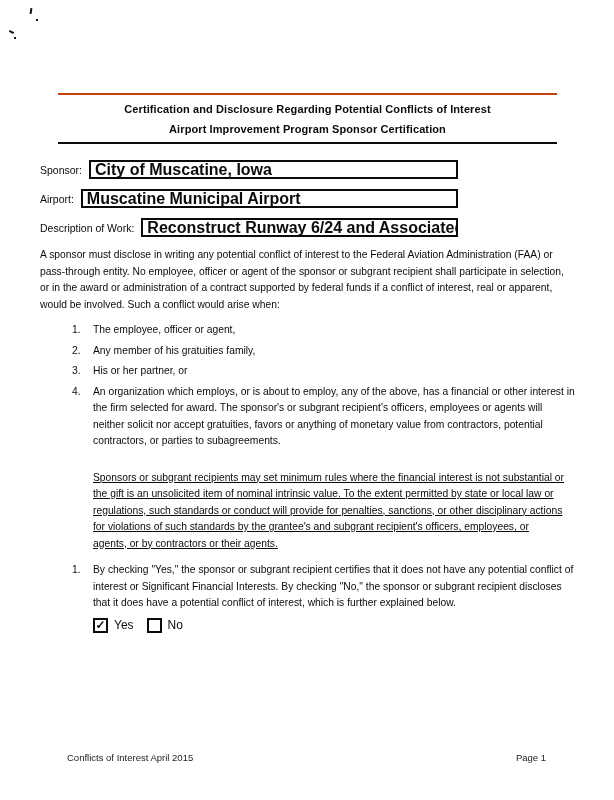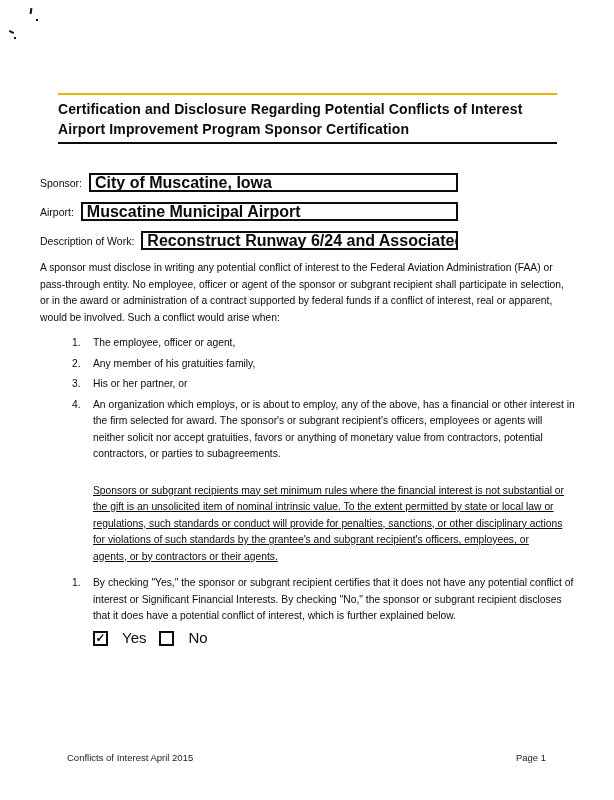--- a/index.html
+++ b/index.html
@@ -25,32 +25,33 @@
 
   .content {
     position: absolute;
     left: 40px;
     right: 39px;
     top: 93px;
   }
 
   .title-block {
     margin: 0 18px;
-    border-top: 2px solid #eab308;
+    border-top: 2px solid #c2410c;
     border-bottom: 2px solid #0b0b0b;
     padding: 4px 0 3px 0;
+    text-align: center;
     font-weight: bold;
-    font-size: 14px;
+    font-size: 11px;
     line-height: 20px;
     letter-spacing: 0.1px;
   }
 
   .fields {
     width: 418px;
-    margin-top: 29px;
+    margin-top: 16px;
   }
   .field-row {
     display: flex;
     align-items: center;
     margin-bottom: 10px;
   }
   .field-label {
     font-size: 10.5px;
     margin-right: 7px;
     white-space: nowrap;
@@ -103,21 +104,21 @@
     align-items: center;
     justify-content: center;
     cursor: pointer;
   }
   .check-glyph {
     font-size: 12px;
     font-weight: bold;
     line-height: 1;
     margin-top: -1px;
   }
-  .cb-label { margin-left: 14px; font-size: 15px; }
+  .cb-label { margin-left: 6px; font-size: 12px; }
   .cb-gap { width: 13px; }
 
   .footer {
     position: absolute;
     left: 67px;
     right: 68px;
     top: 752px;
     display: flex;
     justify-content: space-between;
     font-size: 9.5px;

